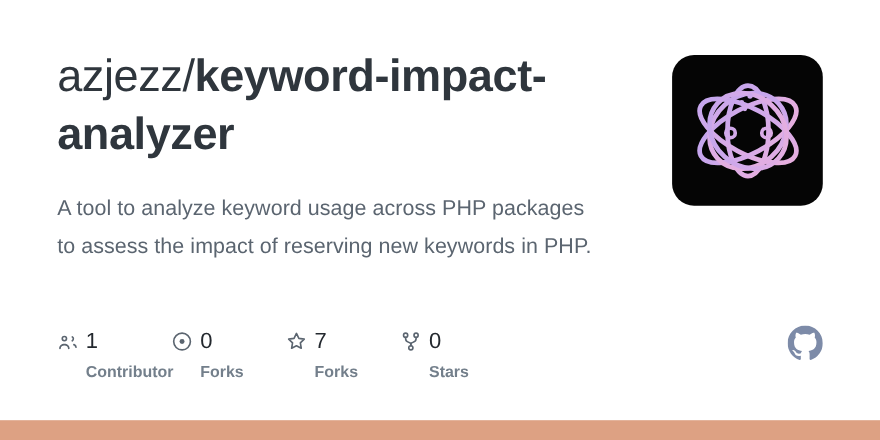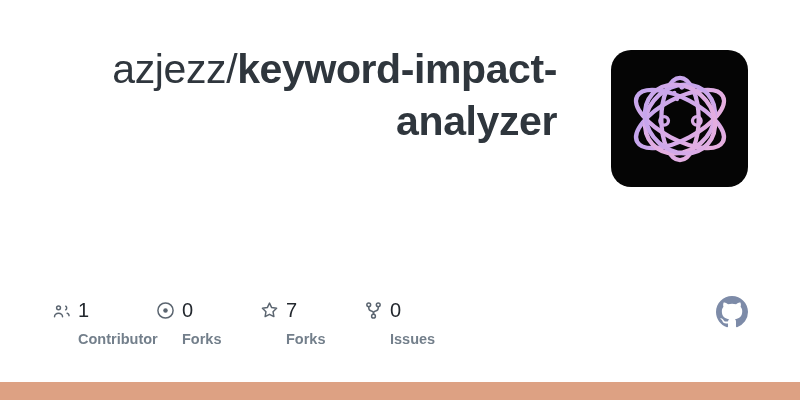--- a/index.html
+++ b/index.html
@@ -16,21 +16,20 @@
   }
 
   .card {
     position: absolute;
     left: 0;
     top: 0;
     width: 800px;
     height: 400px;
     background: #ffffff;
     box-sizing: border-box;
-    text-align: right;
   }
 
   
   .header {
     position: absolute;
     left: 52px;
     top: 44px;
     right: 52px;
     display: flex;
     align-items: flex-start;
@@ -183,20 +182,21 @@
         </g>
         <g fill="url(#orbGrad)">
           <circle cx="62" cy="26" r="2.6"></circle>
           <circle cx="54" cy="32" r="2.2"></circle>
           <circle cx="57" cy="39" r="1.9"></circle>
         </g>
       </svg>
     </div>
   </div>
 
+  <div class="description" style="color: rgb(91, 101, 112);">A tool to analyze keyword usage across PHP packages to assess the impact of reserving new keywords in PHP.</div>
 
   <div class="stats-row">
 
     <div class="stat">
       <div class="stat-top">
         <span class="stat-icon">
           <svg viewBox="0 0 16 16" width="19" height="19" fill="currentColor" aria-hidden="true">
             <path d="M5.5 3.5a2.25 2.25 0 1 1 0 4.5 2.25 2.25 0 0 1 0-4.5Zm0 1.25a1 1 0 1 0 0 2 1 1 0 0 0 0-2ZM1.5 13.25c0-2.07 1.79-3.5 4-3.5s4 1.43 4 3.5a.625.625 0 0 1-1.25 0c0-1.3-1.13-2.25-2.75-2.25S2.75 11.95 2.75 13.25a.625.625 0 0 1-1.25 0Z"></path>
             <path d="M11.02 4.07a.625.625 0 0 1 .86-.2 2.4 2.4 0 0 1 0 4.06.625.625 0 1 1-.66-1.06 1.15 1.15 0 0 0 0-1.94.625.625 0 0 1-.2-.86ZM12.16 10.2a.625.625 0 0 1 .77-.43c1.1.3 1.95 1.2 2.05 2.52a.625.625 0 1 1-1.25.1c-.06-.72-.48-1.2-1.14-1.39a.625.625 0 0 1-.43-.8Z"></path>
           </svg>
@@ -239,21 +239,21 @@
               <circle cx="4" cy="3.2" r="1.6"></circle>
               <circle cx="12" cy="3.2" r="1.6"></circle>
               <circle cx="8" cy="12.8" r="1.6"></circle>
               <path d="M4 4.8v1.1c0 1.5 1.1 2.3 2.3 2.6.9.2 1.7.6 1.7 1.6v1.1" stroke-linecap="round"></path>
               <path d="M12 4.8v1.1c0 1.5-1.1 2.3-2.3 2.6-.9.2-1.7.6-1.7 1.6v1.1" stroke-linecap="round"></path>
             </g>
           </svg>
         </span>
         <span class="stat-value">0</span>
       </div>
-      <div class="stat-label">Issues</div>
+      <div class="stat-label">Stars</div>
     </div>
 
     <div class="spacer"></div>
 
     <div class="gh-mark" style="color: rgb(125, 139, 168);">
       <svg viewBox="0 0 16 16" fill="currentColor" aria-hidden="true">
         <path d="M8 0C3.58 0 0 3.58 0 8c0 3.54 2.29 6.53 5.47 7.59.4.07.55-.17.55-.38 0-.19-.01-.82-.01-1.49-2.01.37-2.53-.49-2.69-.94-.09-.23-.48-.94-.82-1.13-.28-.15-.68-.52-.01-.53.63-.01 1.08.58 1.23.82.72 1.21 1.87.87 2.33.66.07-.52.28-.87.51-1.07-1.78-.2-3.64-.89-3.64-3.95 0-.87.31-1.59.82-2.15-.08-.2-.36-1.02.08-2.12 0 0 .67-.21 2.2.82.64-.18 1.32-.27 2-.27s1.36.09 2 .27c1.53-1.04 2.2-.82 2.2-.82.44 1.1.16 1.92.08 2.12.51.56.82 1.27.82 2.15 0 3.07-1.87 3.75-3.65 3.95.29.25.54.73.54 1.48 0 1.07-.01 1.93-.01 2.2 0 .21.15.46.55.38A8.01 8.01 0 0 0 16 8c0-4.42-3.58-8-8-8Z"></path>
       </svg>
     </div>
   </div>

